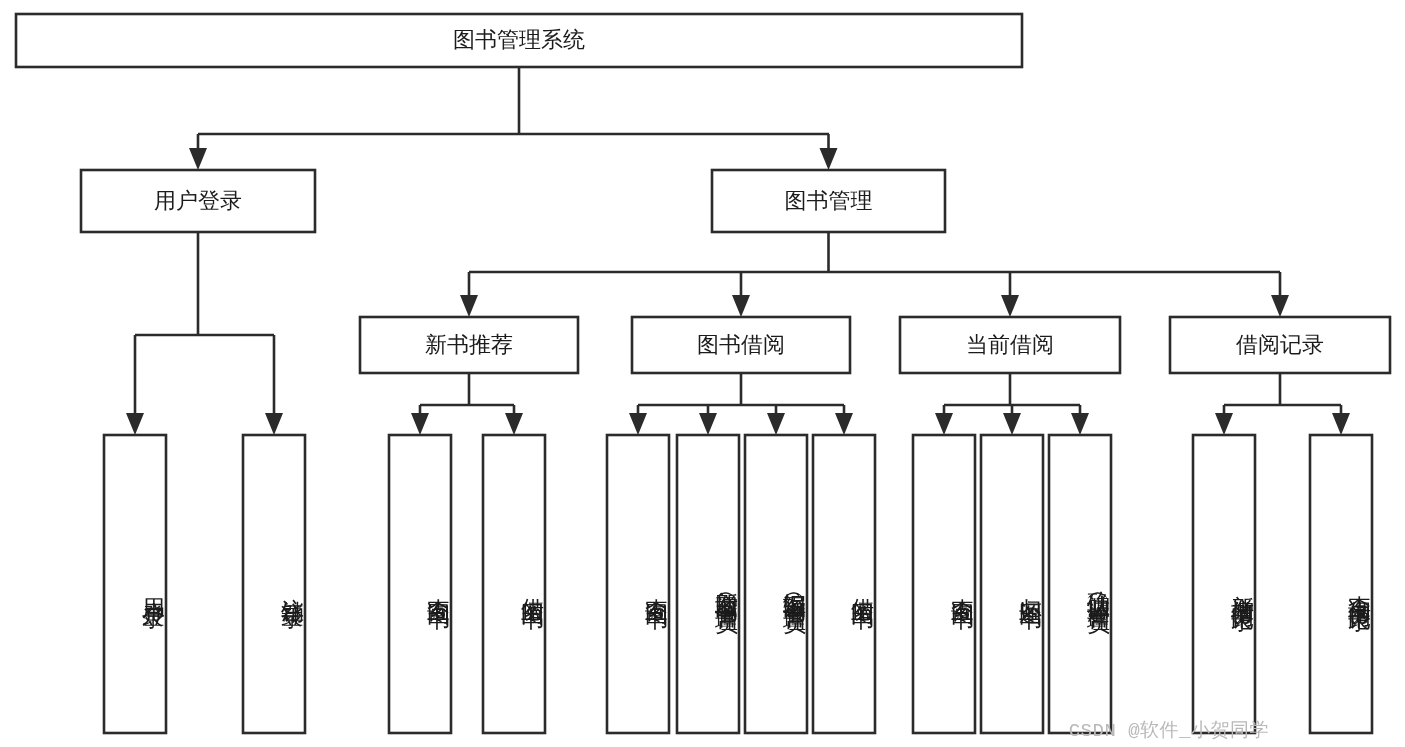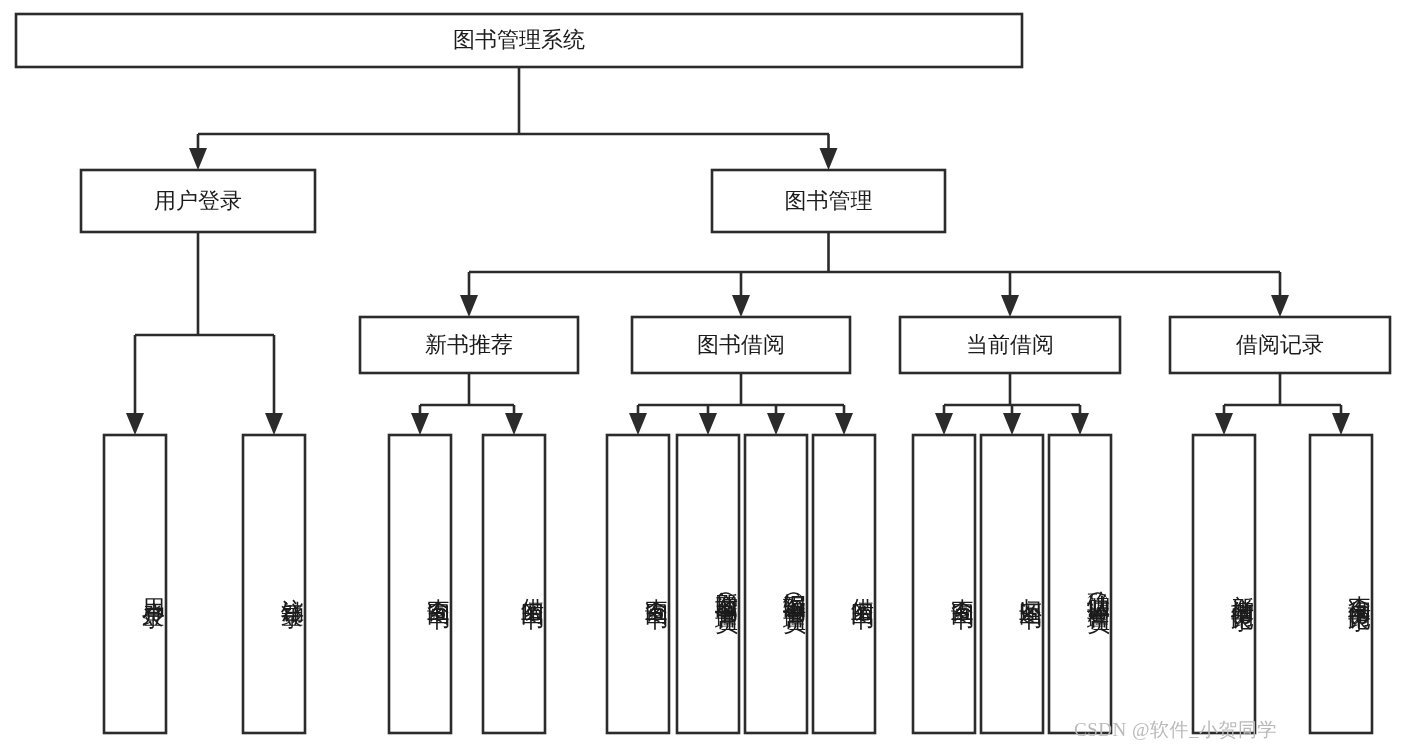--- a/index.html
+++ b/index.html
@@ -59,23 +59,23 @@
     stroke-width: 2.6;
     fill: none;
     stroke-linecap: butt;
   }
   .arrow-head {
     fill: #2b2b2b;
     stroke: none;
   }
   .watermark {
     position: absolute;
-    right: 8px;
+    right: 16px;
     bottom: 4px;
-    font-family: Liberation Serif, serif;
+    font-family: Liberation Mono, monospace;
     font-size: 19px;
     color: #b9b9b9;
     letter-spacing: 0.5px;
     user-select: none;
     white-space: nowrap;
   }
 </style>
 </head>
 <body>
 

